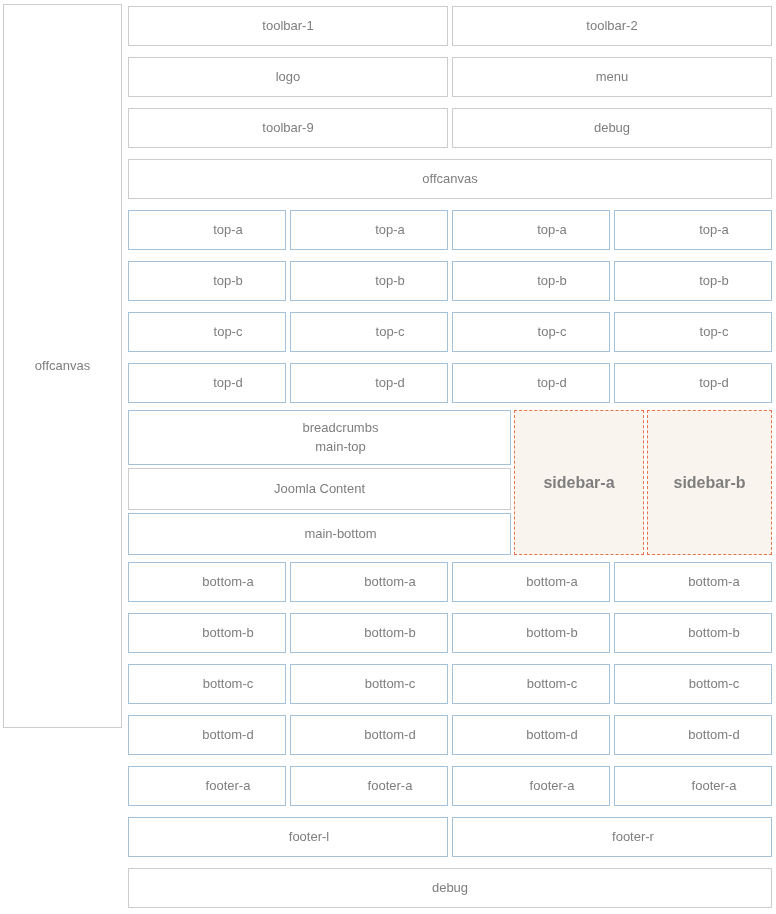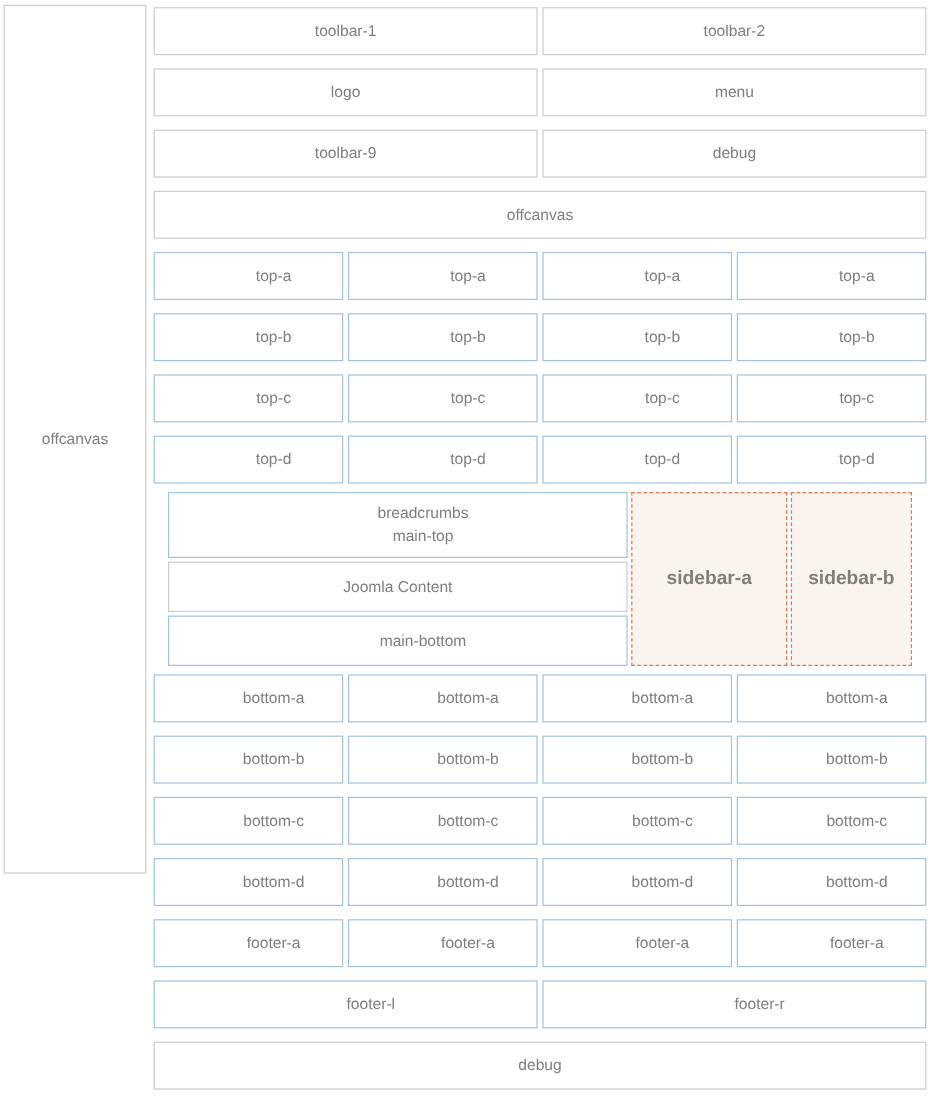--- a/index.html
+++ b/index.html
@@ -40,21 +40,21 @@
   .row{display:grid;gap:4px;}
   .row.half{grid-template-columns:1fr 1fr;border-radius:11px;}
   .row.quarter{grid-template-columns:repeat(4,1fr);}
   .row.full{grid-template-columns:1fr;}
 
   .mainrow{
     display:grid;
     grid-template-columns:383px 130px 1fr;
     gap:3px;
     height:145px;
-    margin:-4px 12px;
+    margin:-4px 0;
   }
   .maincol{display:flex;flex-direction:column;gap:3px;}
   .maincol .bc{height:55px;flex-direction:column;}
   .maincol .jc{height:42px;text-align:center;}
   .maincol .mb{height:42px;}
 
   .sidebar{
     box-sizing:border-box;
     border:1px dashed var(--orange);
     background:var(--beige);

